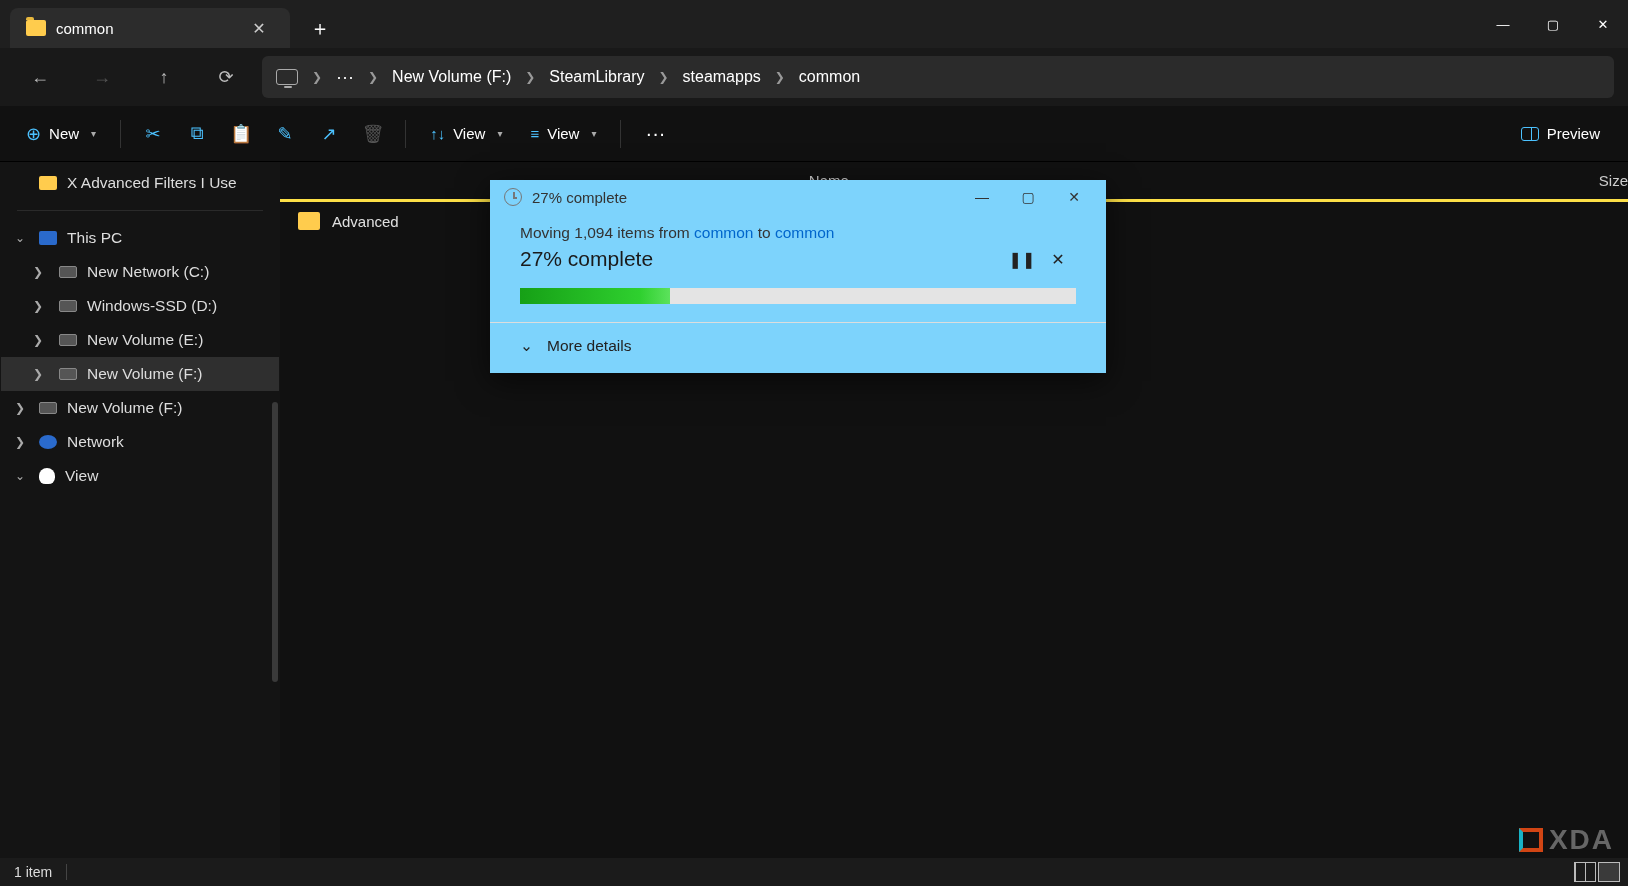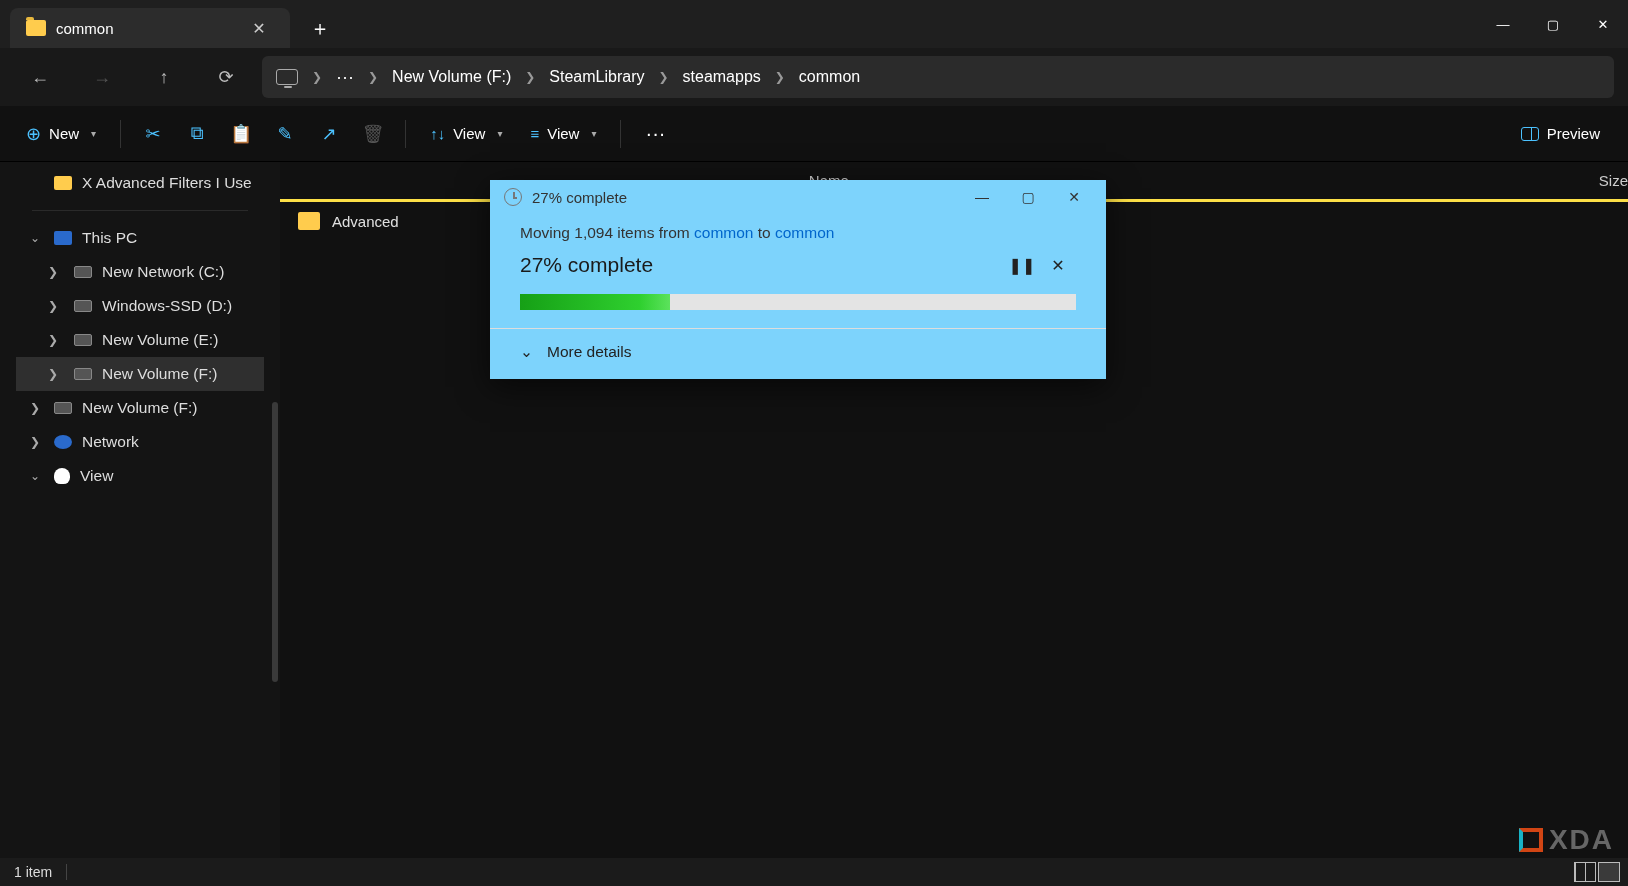--- a/index.html
+++ b/index.html
@@ -35,21 +35,21 @@
 .tool-divider { width: 1px; height: 28px; background: #333; margin: 0 8px; }
 .tool-icon-only { width: 40px; height: 40px; display: flex; align-items: center; justify-content: center; color: #4cc2ff; font-size: 18px; }
 .tool-icon-only.dim{color:#555;}
 .chev-down { font-size: 10px; color: #aaa; margin-left:4px;}
 .preview-btn { margin-left: auto; display: flex; align-items: center; gap:8px; padding: 8px 14px; color:#fff;}
 .preview-icon{width:18px;height:14px;border:1.5px solid #4cc2ff;border-radius:3px;position:relative;}
 .preview-icon::after{content:"";position:absolute;right:0;top:0;bottom:0;width:6px;border-left:1.5px solid #4cc2ff;}
 
 
 .main-area { display: flex; height: calc(886px - 48px - 58px - 56px - 28px); }
-.sidebar { width: 280px; background: #141414; overflow-y: auto; padding: 4px 16px; position:relative;}
+.sidebar { width: 280px; background: #141414; overflow-y: auto; padding: 4px 1px; position:relative;}
 .side-item { display: flex; align-items: center; gap: 10px; padding: 8px 12px 8px 38px; font-size: 15.5px; color:#ddd; position:relative;}
 .side-item.indent { padding-left: 58px; }
 .side-item.section { padding-left: 14px; font-weight:400;}
 .side-item.selected { background: #2f2f2f; }
 .side-chev { position: absolute; left: 12px; font-size: 12px; color: #aaa;}
 .side-item.section .side-chev{left:14px;position:static;margin-right:4px;}
 .side-item.indent .side-chev{left:32px;}
 .folder-s { width: 18px; height: 14px; background: #ffcc4d; border-radius: 2px; flex-shrink:0;}
 .drive-s { width: 18px; height: 12px; background: #555; border: 1.5px solid #888; border-radius: 2px; flex-shrink:0;}
 .pc-s { width: 18px; height: 14px; background: #2a6acc; border-radius: 2px; flex-shrink:0;}
@@ -76,21 +76,21 @@
 
 
 .dialog { position: absolute; left: 490px; top: 180px; width: 616px; background: #7dd3fc; border-radius: 0; box-shadow: 0 8px 30px rgba(0,0,0,0.6); color: #1a1a1a; overflow:hidden;}
 .dialog-titlebar { display: flex; align-items: center; padding: 8px 14px; gap: 10px; }
 .clock-icon { width: 18px; height: 18px; border: 1.5px solid #777; border-radius: 50%; position:relative;}
 .clock-icon::before{content:"";position:absolute;left:8px;top:3px;width:1.5px;height:5px;background:#777;}
 .clock-icon::after{content:"";position:absolute;left:8px;top:8px;width:4px;height:1.5px;background:#777;}
 .dialog-title { flex: 1; font-size: 15px; color:#333;}
 .dialog-win-btn { width: 36px; text-align: center; font-size: 14px; color:#333;}
 .dialog-body { padding: 10px 30px 18px; }
-.move-text { font-size: 15.5px; color:#333; margin-bottom:8px;}
+.move-text { font-size: 15.5px; color:#333; margin-bottom:2px;}
 .move-text a { color: #0066cc; text-decoration:none;}
 .percent-row { display:flex; align-items:center;}
 .percent-text { font-size: 21px; color:#1a1a1a; flex:1;}
 .pause-btn, .cancel-btn { width: 36px; height:30px; display:flex; align-items:center; justify-content:center; color:#222; font-size:16px;}
 .progress-track { height: 16px; background: #e4e4e4; margin-top: 14px; position:relative; overflow:hidden;}
 .progress-fill { height: 100%; background: linear-gradient(90deg, #16a016 0%, #2fd02f 80%, #5ce25c 100%); width:27%;}
 .dialog-details { border-top: 1px solid #ddd; padding: 14px 30px 18px; display:flex; align-items:center; gap:14px; font-size: 15.5px; color:#222;}
 
 
 .watermark{position:absolute;right:14px;bottom:30px;font-size:28px;font-weight:700;letter-spacing:2px;color:#666;display:flex;align-items:center;gap:6px;}

